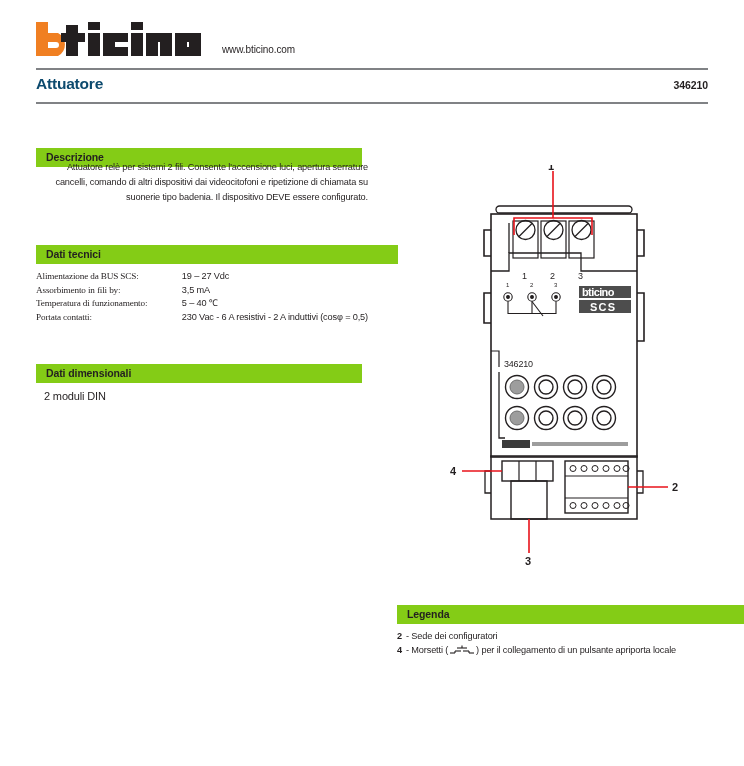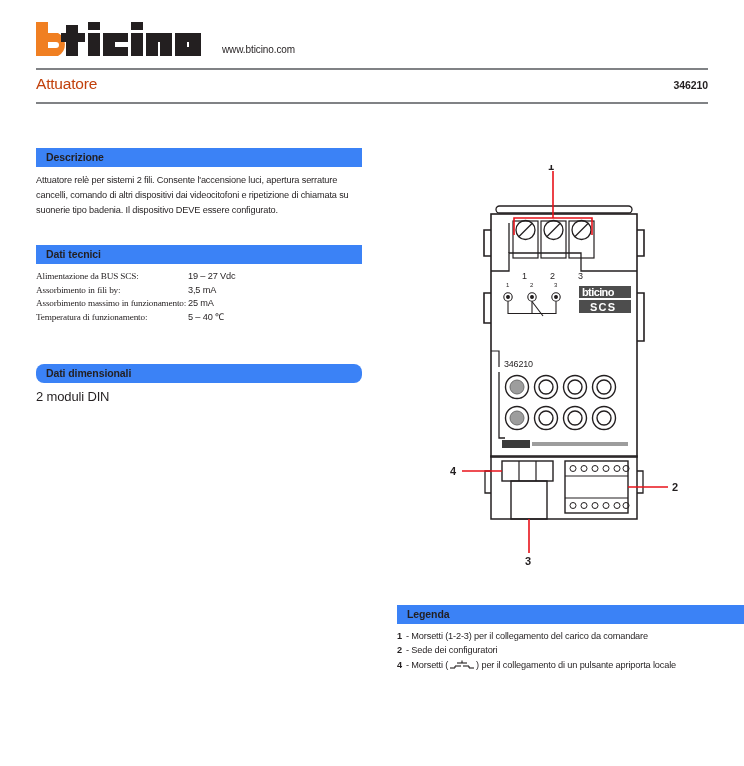--- a/index.html
+++ b/index.html
@@ -56,22 +56,22 @@
     left: 36px;
     top: 75px;
     width: 672px;
     height: 22px;
   }
   .page-title {
     position: absolute;
     left: 0;
     top: 0;
     font-size: 15.5px;
-    font-weight: normal;
-    color: #c2410c;
+    font-weight: bold;
+    color: #0c4a6e;
     letter-spacing: -0.2px;
   }
   .product-code-top {
     position: absolute;
     right: 0;
     top: 4px;
     font-size: 10.5px;
     font-weight: bold;
     color: #231f20;
     letter-spacing: -0.1px;
@@ -81,47 +81,48 @@
     left: 36px;
     top: 102px;
     width: 672px;
     height: 1.5px;
     background: #808285;
   }
 
   
   .section-bar {
     position: absolute;
-    background: #3b82f6;
+    background: #84cc16;
     height: 19px;
   }
   .section-bar span {
     position: absolute;
     left: 10px;
     top: 3px;
     font-size: 10.5px;
     font-weight: bold;
     color: #231f20;
     letter-spacing: -0.1px;
   }
 
   #sec-descrizione { left: 36px; top: 148px; width: 326px; }
-  #sec-dati-tecnici { left: 36px; top: 245px; width: 326px; }
-  #sec-dati-dim     { left: 36px; top: 364px; width: 326px; border-radius: 8px; }
+  #sec-dati-tecnici { left: 36px; top: 245px; width: 362px; }
+  #sec-dati-dim     { left: 36px; top: 364px; width: 326px; }
   #sec-legenda      { left: 397px; top: 605px; width: 356px; }
 
   .desc-text {
     position: absolute;
     left: 36px;
-    top: 173px;
+    top: 160px;
     width: 332px;
     font-size: 9.2px;
     line-height: 14.8px;
     color: #231f20;
     letter-spacing: -0.15px;
+    text-align: right;
   }
 
   .spec-table {
     position: absolute;
     left: 36px;
     top: 270px;
     width: 332px;
     border-collapse: collapse;
   }
   .spec-table td {
@@ -130,23 +131,23 @@
     color: #231f20;
     padding: 0;
     vertical-align: top;
     letter-spacing: -0.15px;
     white-space: nowrap;
   }
   .spec-label { width: 152px; font-family: Liberation Serif, serif; }
 
   .dim-text {
     position: absolute;
-    left: 36px;
+    left: 44px;
     top: 390px;
-    font-size: 13px;
+    font-size: 11px;
     line-height: 13px;
     color: #231f20;
     letter-spacing: -0.15px;
   }
 
   
   .legend-list {
     position: absolute;
     left: 397px;
     top: 629px;
@@ -226,26 +227,26 @@
   <tbody>
     <tr>
       <td class="spec-label">Alimentazione da BUS SCS:</td>
       <td class="spec-value">19 – 27 Vdc</td>
     </tr>
     <tr>
       <td class="spec-label">Assorbimento in fili by:</td>
       <td class="spec-value">3,5 mA</td>
     </tr>
     <tr>
-      <td class="spec-label">Assorbimento massimo in funzionamento:</td>
-      <td class="spec-value">25 mA</td>
+      <td class="spec-label">Temperatura di funzionamento:</td>
+      <td class="spec-value">5 – 40 ℃</td>
     </tr>
     <tr>
-      <td class="spec-label">Temperatura di funzionamento:</td>
-      <td class="spec-value">5 – 40 ℃</td>
+      <td class="spec-label">Portata contatti:</td>
+      <td class="spec-value">230 Vac - 6 A resistivi - 2 A induttivi (cosφ = 0,5)</td>
     </tr>
   </tbody>
 </table>
 
 <div class="section-bar" id="sec-dati-dim">
   <span>Dati dimensionali</span>
 </div>
 <div class="dim-text">2 moduli DIN</div>
 
 <div class="diagram">
@@ -386,23 +387,20 @@
       <text x="85" y="400">3</text>
       <text x="10" y="310">4</text>
     </g>
   </svg>
 </div>
 
 <div class="section-bar" id="sec-legenda">
   <span>Legenda</span>
 </div>
 <div class="legend-list">
-  <div class="legend-item">
-    <span class="legend-num">1</span><span>- Morsetti (1-2-3) per il collegamento del carico da comandare</span>
-  </div>
   <div class="legend-item">
     <span class="legend-num">2</span><span>- Sede dei configuratori</span>
   </div>
   <div class="legend-item">
     <span class="legend-num">4</span><span>- Morsetti (</span><span class="pb-symbol"><svg width="26" height="10" viewBox="0 0 26 10">
           <g stroke="#231f20" stroke-width="1.1" fill="none">
             <path d="M1 9 h5"></path>
             <path d="M6 9 v-2"></path>
             <path d="M6 7 h6"></path>
             <path d="M8 4 h10"></path>

